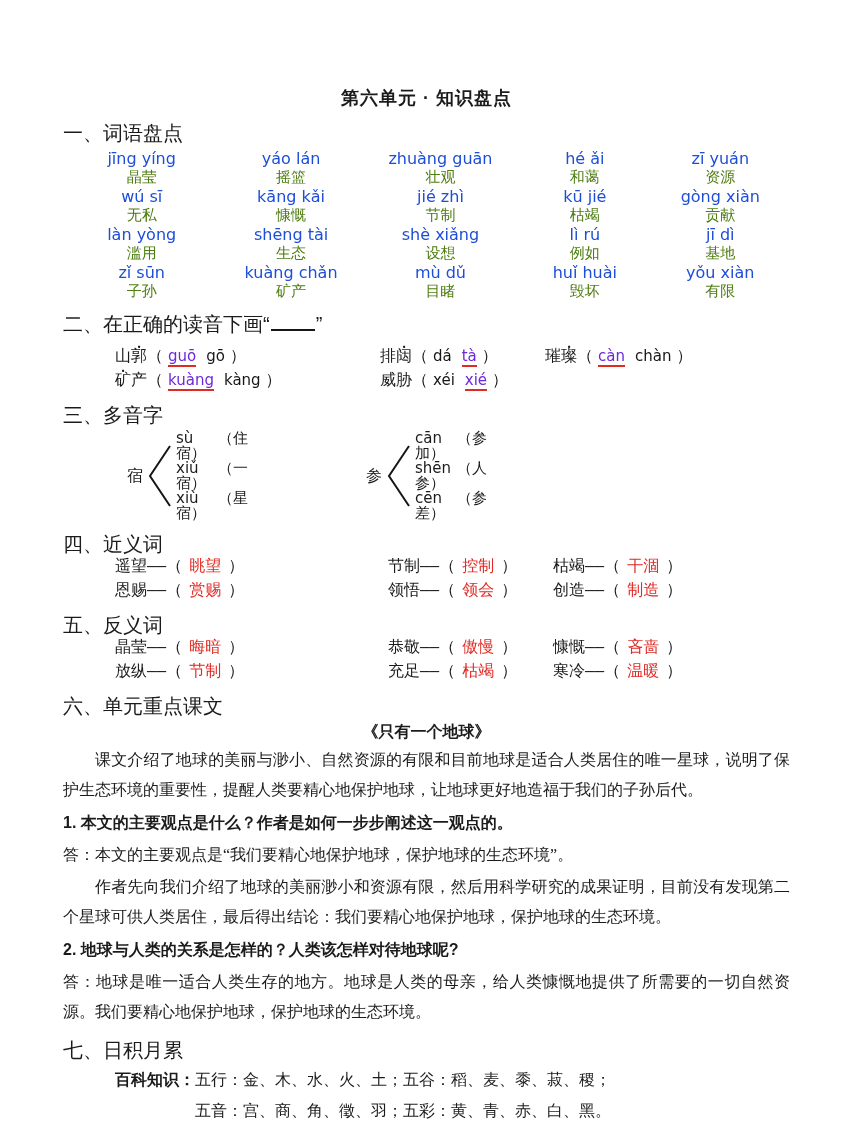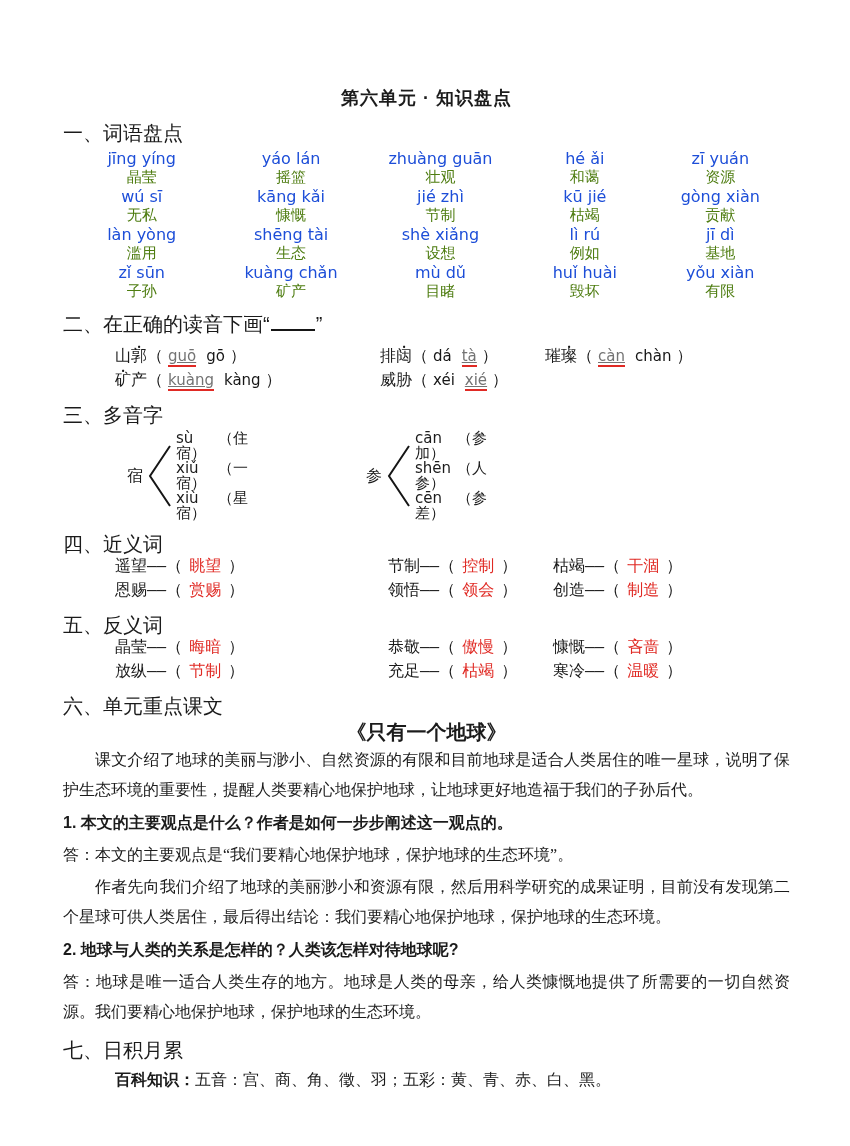--- a/index.html
+++ b/index.html
@@ -28,41 +28,41 @@
   .blank{display:inline-block;width:44px;height:13px;border-bottom:2px solid #161616;margin:0 1px;}
   .pr-rows{margin:10px 0 0 52px;}
   .pr-row{display:flex;line-height:24px;}
   .pr-row .pr-item:nth-child(1){width:265px;}
   .pr-row .pr-item:nth-child(2){width:165px;}
   .pr-item{font-size:16px;white-space:nowrap;}
   .dotchar{position:relative;}
   .dotchar:not(:empty)::after{content:"·";position:absolute;left:50%;top:-0.78em;
     transform:translateX(-50%);font-size:14px;font-weight:bold;color:#161616;}
   .opt{font-family:"DejaVu Sans",sans-serif;font-size:15px;margin:0 5px;}
-  .red-u{color:#737373;border-bottom:2px solid #e02a24;padding-bottom:0px;text-decoration:underline;}
+  .red-u{color:#6d28d9;border-bottom:2px solid #e02a24;padding-bottom:0px;}
   .opt-plain{color:#161616;}
 
   
   .poly{margin:6px 0 0 64px;display:flex;gap:112px;}
   .pgroup{display:flex;align-items:center;}
   .pchar{font-size:16px;margin-right:5px;}
   .brace{margin-right:4px;flex:none;}
   .branches{display:flex;flex-direction:column;}
   .branch{width:78px;font-size:15px;line-height:15px;word-break:normal;}
   .bpy{display:inline-block;width:42px;font-family:"DejaVu Sans",sans-serif;font-size:15px;}
 
   
   .srow{display:flex;margin-left:52px;line-height:22px;margin-top:2px;}
   .srow .syn-item:nth-child(1){width:273px;}
   .srow .syn-item:nth-child(2){width:165px;}
   .syn-item{font-size:16px;white-space:nowrap;font-family:Liberation Mono, monospace;}
   .sa{color:#e02a24;padding:0 7px;}
 
   
-  .center-title{font-family:"Liberation Sans",sans-serif;font-weight:bold;font-size:20px;
+  .center-title{font-family:"Liberation Sans",sans-serif;font-weight:bold;font-size:16px;
     text-align:center;line-height:22px;margin-top:5px;}
   .para{font-size:16px;line-height:30px;text-align:justify;text-indent:2em;margin:2px 0 0 0;}
   .para.noindent{text-indent:0;}
   .qline{font-family:"Liberation Sans",sans-serif;font-weight:bold;font-size:16px;
     line-height:30px;margin-top:3px;}
 
   
   .baike{display:flex;margin:4px 0 0 52px;font-size:16px;line-height:31px;}
   .baike-label{font-family:"Liberation Sans",sans-serif;font-weight:bold;white-space:nowrap;}
 </style>
@@ -234,17 +234,18 @@
   <div class="qline">1. 本文的主要观点是什么？作者是如何一步步阐述这一观点的。</div>
   <p class="para noindent">答：本文的主要观点是“我们要精心地保护地球，保护地球的生态环境”。</p>
   <p class="para">作者先向我们介绍了地球的美丽渺小和资源有限，然后用科学研究的成果证明，目前没有发现第二个星球可供人类居住，最后得出结论：我们要精心地保护地球，保护地球的生态环境。</p>
   <div class="qline">2. 地球与人类的关系是怎样的？人类该怎样对待地球呢?</div>
   <p class="para noindent">答：地球是唯一适合人类生存的地方。地球是人类的母亲，给人类慷慨地提供了所需要的一切自然资源。我们要精心地保护地球，保护地球的生态环境。</p>
 
   <div class="sec-h">七、日积月累</div>
   <div class="baike">
     <div class="baike-label">百科知识：</div>
     <div class="baike-content">
+      <div>五行：金、木、水、火、土；五谷：稻、麦、黍、菽、稷；</div>
       <div>五音：宫、商、角、徵、羽；五彩：黄、青、赤、白、黑。</div>
     </div>
   </div>
 
 </div>
 
 </body></html>

